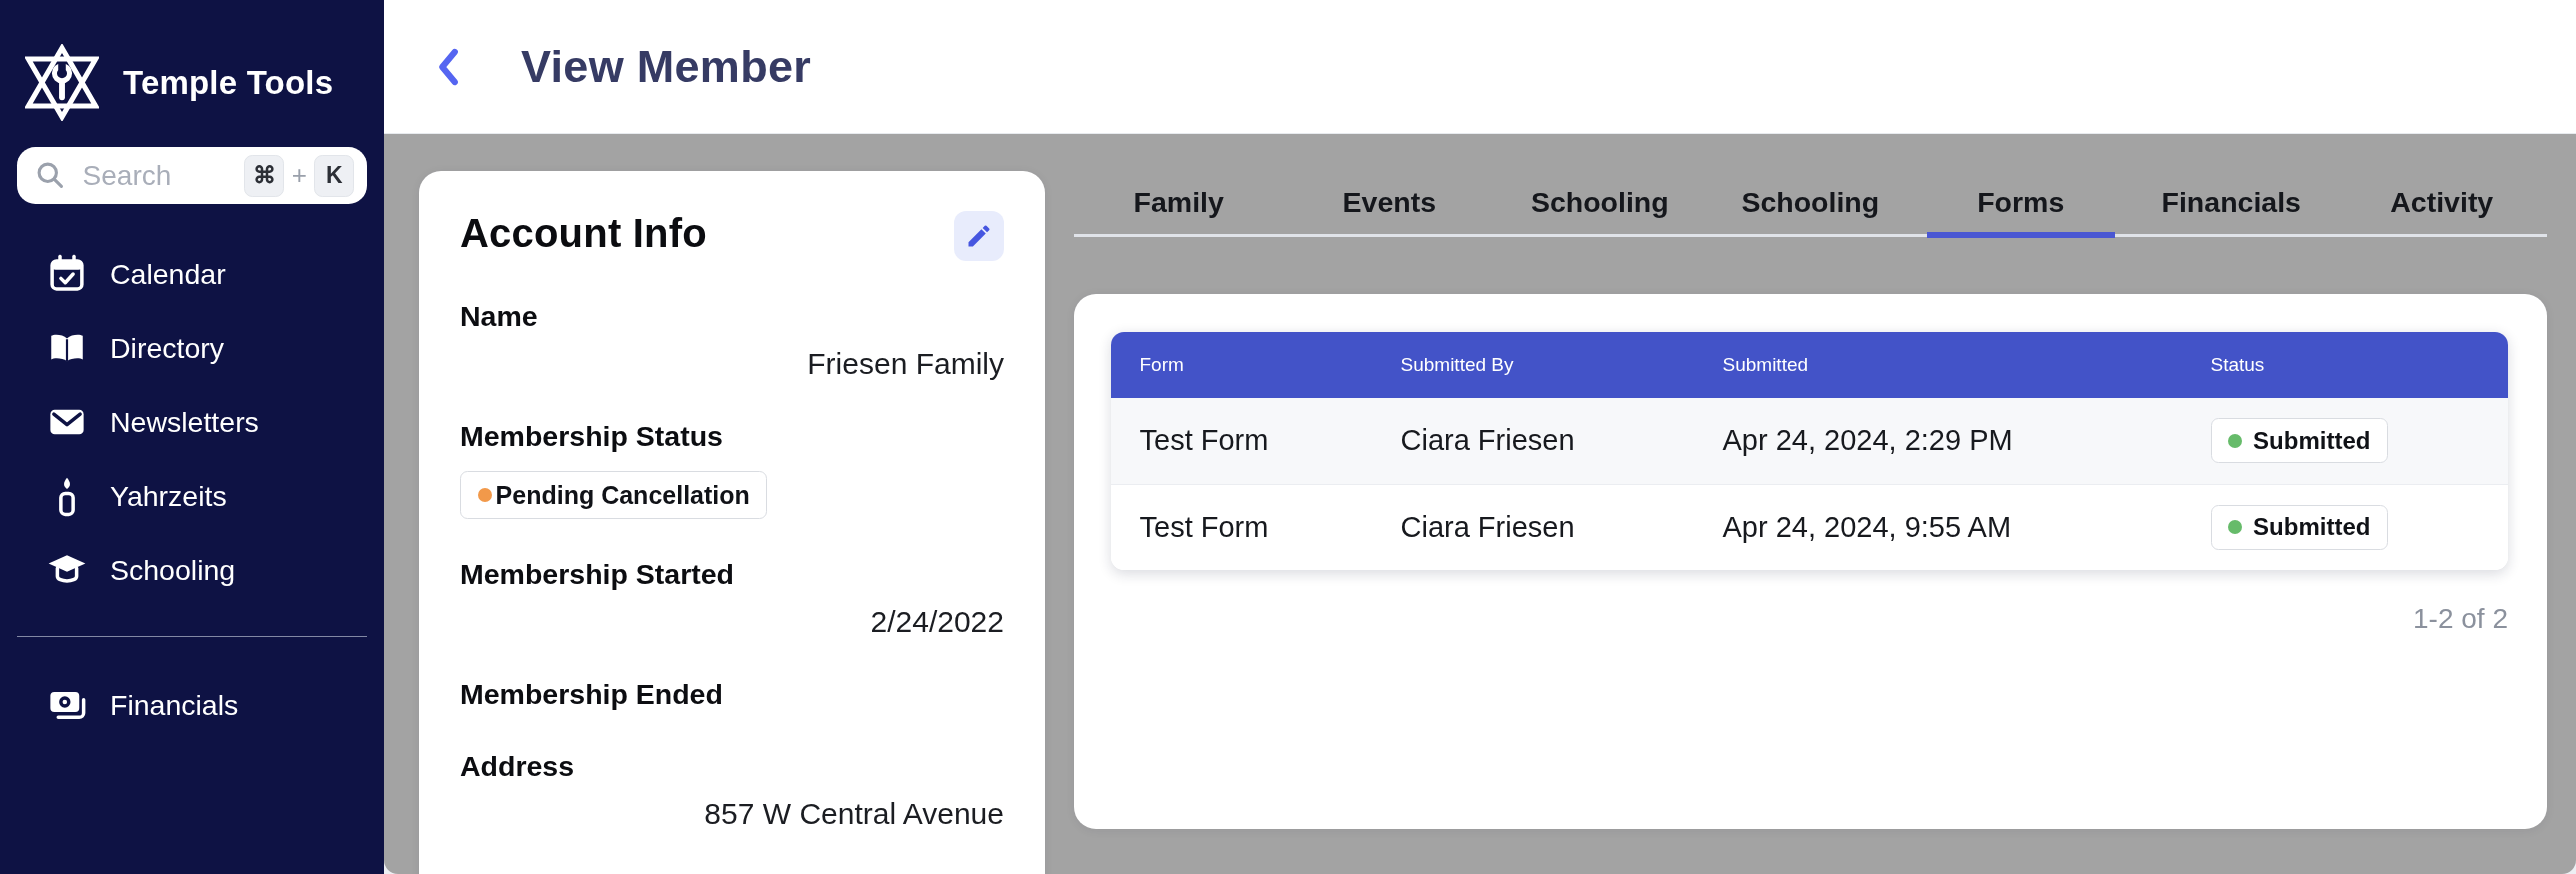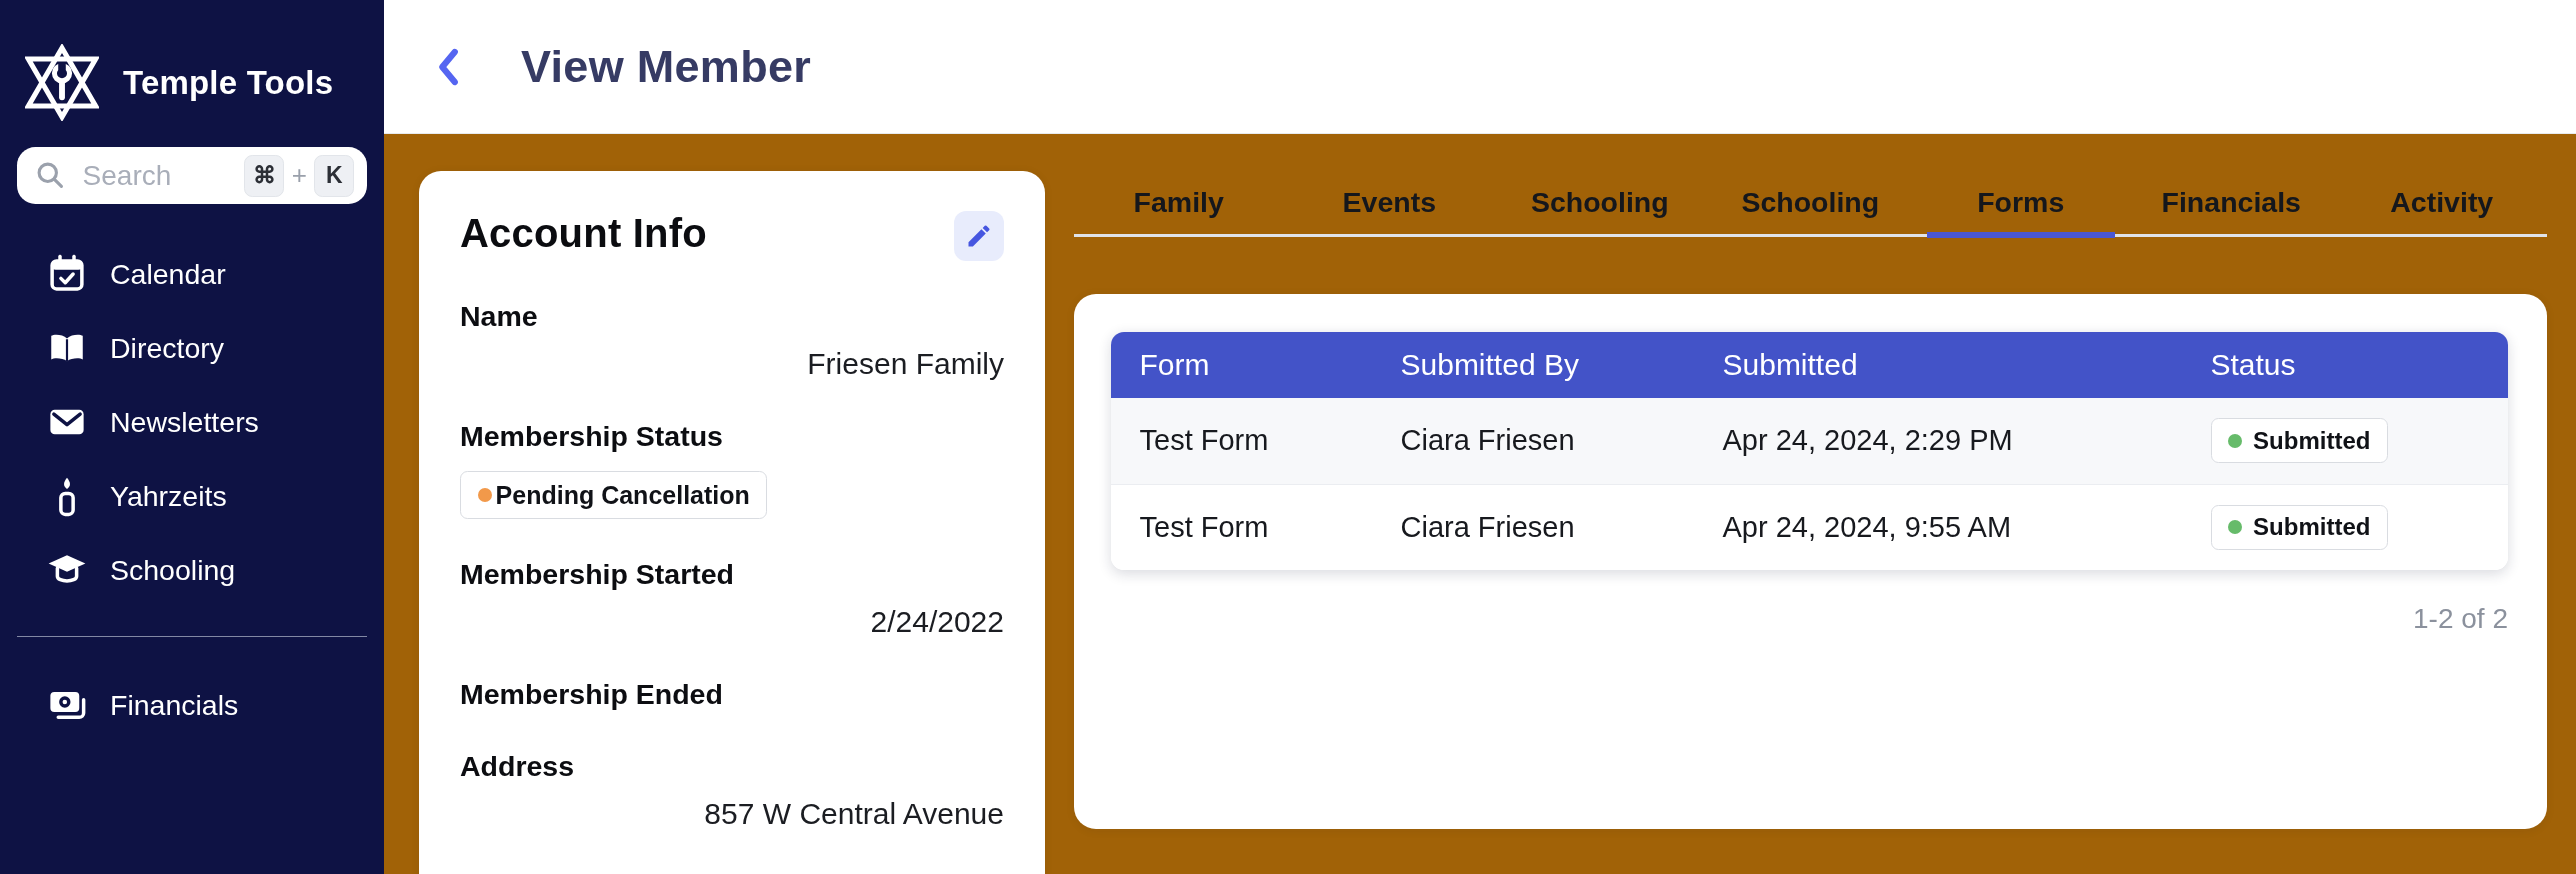--- a/index.html
+++ b/index.html
@@ -19,21 +19,21 @@
   .kbd-sep { color:#9aa0ab; font-size:26px; margin:0 7.4px; }
   .nav { margin-top:33px; }
   .nav-item { height:74px; display:flex; align-items:center; padding:0 37px 0 46px; cursor:pointer; }
   .nav-item svg.glyph { width:42px; height:42px; flex:none; }
   .nav-label { margin-left:22px; font-size:28.5px; color:#fff; flex:1; }
   .nav-item .chev { width:24px; height:24px; flex:none; }
   .side-divider { border:none; border-top:1.8px solid #aab0c4; margin:29px 16.6px 0 16.6px; opacity:.75; }
   .nav-footer { margin-top:31px; }
 
   
-  .main { flex:1; display:flex; flex-direction:column; background:#a16207; min-width:0; }
+  .main { flex:1; display:flex; flex-direction:column; background:#a3a3a3; min-width:0;border-radius:14px; }
   .topbar { height:134px; background:#fff; border-bottom:1.8px solid #e7eaee; display:flex; align-items:center; padding-left:43px; flex:none; }
   .back-btn { width:42px; height:42px; display:flex; align-items:center; justify-content:center; cursor:pointer; }
   .back-btn svg { width:31px; height:40px; }
   .page-title { margin-left:52px; font-size:45px; font-weight:800; color:#363b64; letter-spacing:0.3px; }
 
   .content { flex:1; display:flex; padding:37px 29px 0 35px; min-height:0; }
 
   
   .account-card { width:626px; min-width:626px; background:#fff; border-radius:22px; box-shadow:0 1.8px 9.2px rgba(25,30,60,.07); padding:40px 41px 37px 41px; height:938px; }
   .card-head { display:flex; align-items:flex-start; justify-content:space-between; }
@@ -51,21 +51,21 @@
   
   .right-col { flex:1; margin-left:28.5px; display:flex; flex-direction:column; min-width:0; }
   .tabs { display:flex; border-bottom:3.7px solid #e0e3e9; height:66px; flex:none; }
   .tab { flex:1; display:flex; align-items:center; justify-content:center; font-size:28.5px; font-weight:700; color:#15171c; position:relative; cursor:pointer; }
   .tab.active::after { content:""; position:absolute; left:11px; right:11px; bottom:-3.7px; height:5.5px; background:#4a57d2; }
 
   .panel { margin-top:57px; background:#fff; border-radius:22px; box-shadow:0 1.8px 9.2px rgba(25,30,60,.07); padding:38px 39px 37px 37px; height:535px; flex:none; }
   .table-card { border-radius:13px; overflow:hidden; box-shadow:0 3.7px 13px rgba(25,30,60,.16); background:#fff; }
   table { width:100%; border-collapse:collapse; table-layout:fixed; }
   col.c1{width:261px;} col.c2{width:322px;} col.c3{width:488px;}
-  thead th { background:#4353c8; color:#fff; font-weight:400; font-size:30px; text-align:left; padding:0 0 0 29px; height:66px; }
+  thead th { background:#4353c8; color:#fff; font-weight:400; font-size:19px; text-align:left; padding:0 0 0 29px; height:66px; }
   tbody td { font-size:29px; color:#17191e; padding:0 0 0 29px; height:86px; }
   tbody tr.odd { background:#f7f8fa; }
   tbody tr.even { background:#fff; border-top:1.8px solid #ebedf1; }
   .status-badge-row { display:inline-flex; align-items:center; gap:11px; background:#fff; border:1.8px solid #d9dce1; border-radius:7.4px; padding:7.4px 16.6px; }
   .status-badge-row .badge-text { font-size:24px; font-weight:700; color:#101217; }
 
   .actions-row { margin-top:64px; display:flex; align-items:center; justify-content:space-between; }
   .create-link { display:flex; align-items:center; gap:24px; color:#5565e8; cursor:pointer; }
   .create-link svg { width:35px; height:35px; }
   .create-label { font-size:30px; font-weight:600; color:#5565e8; }

